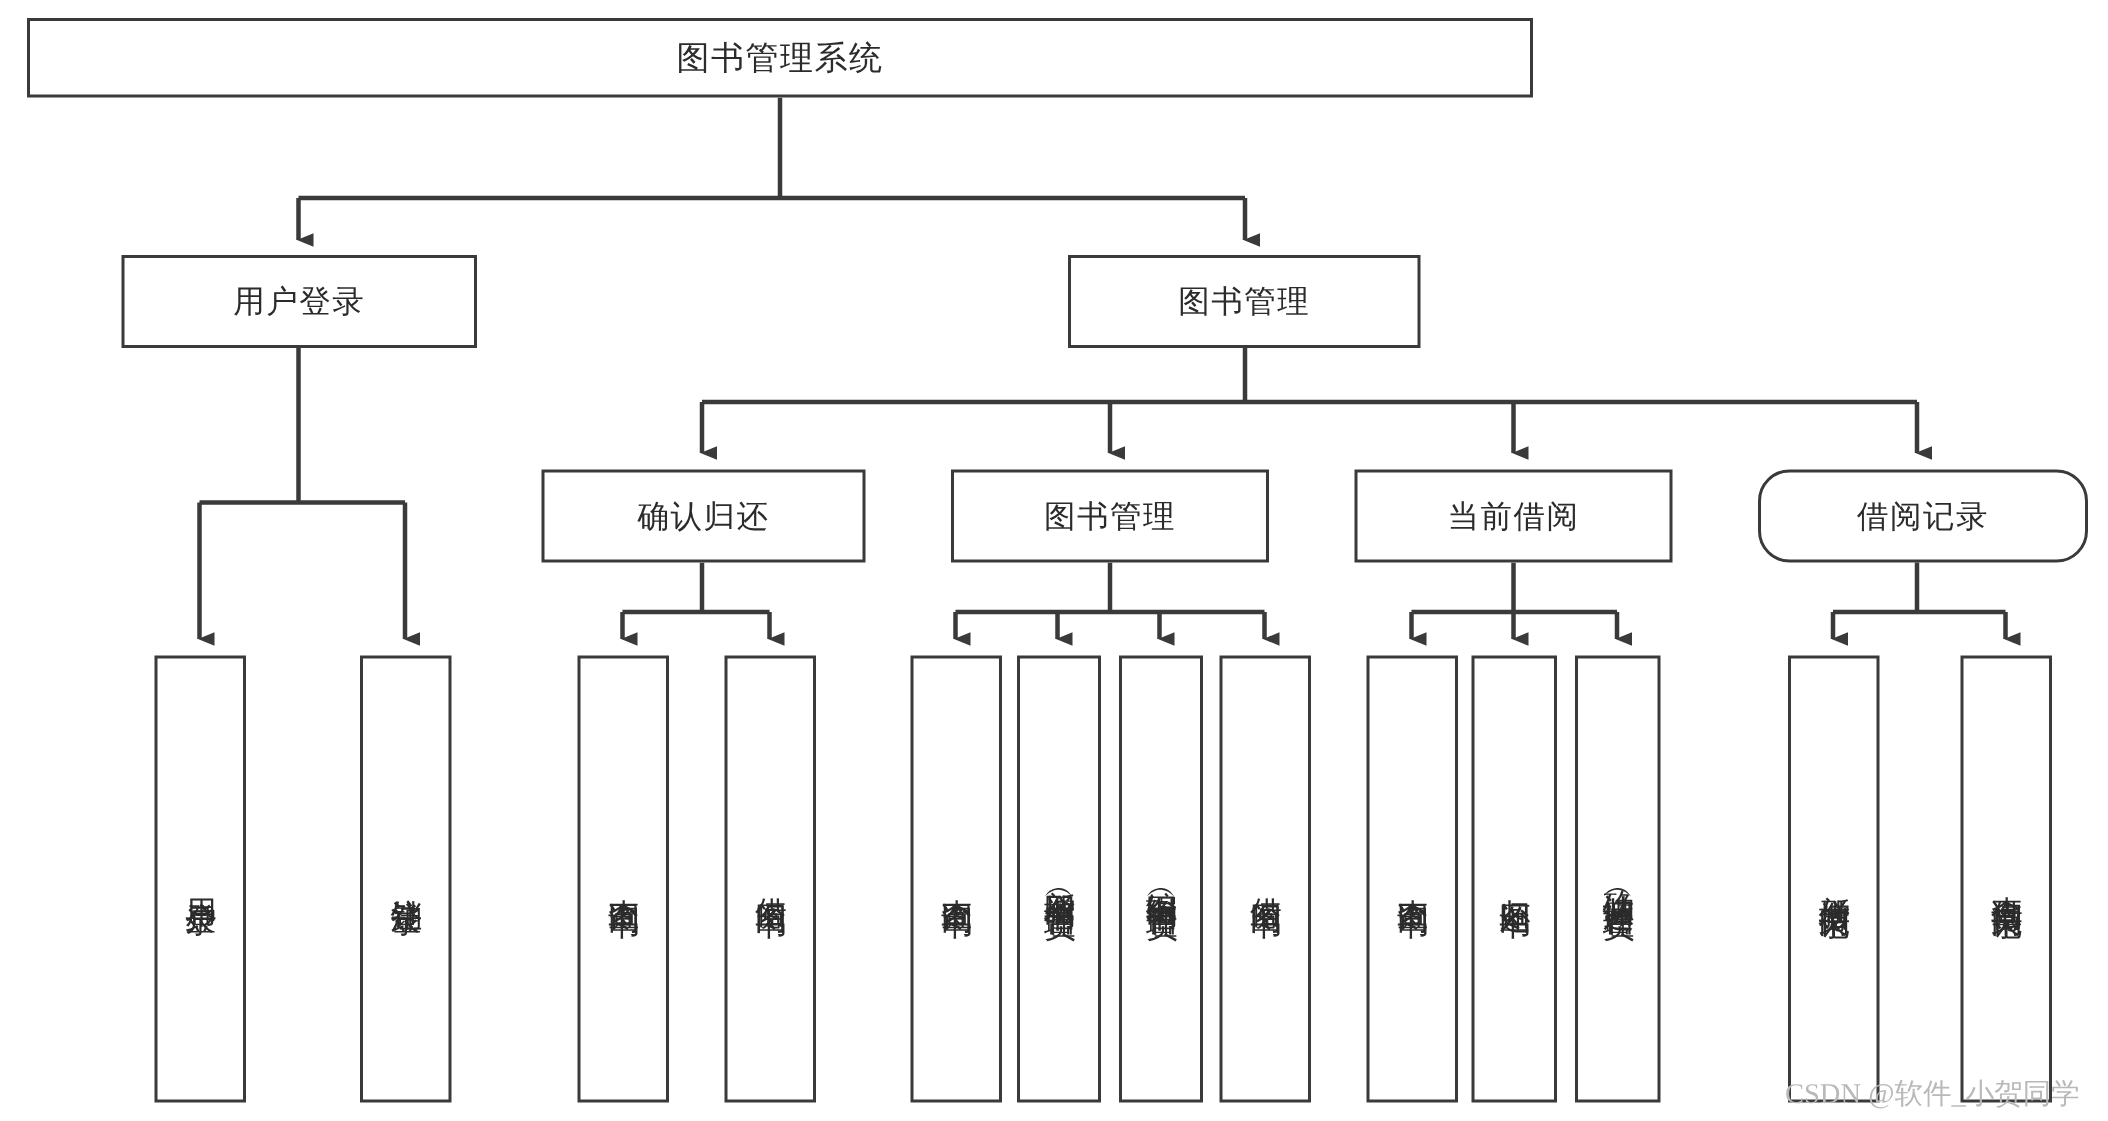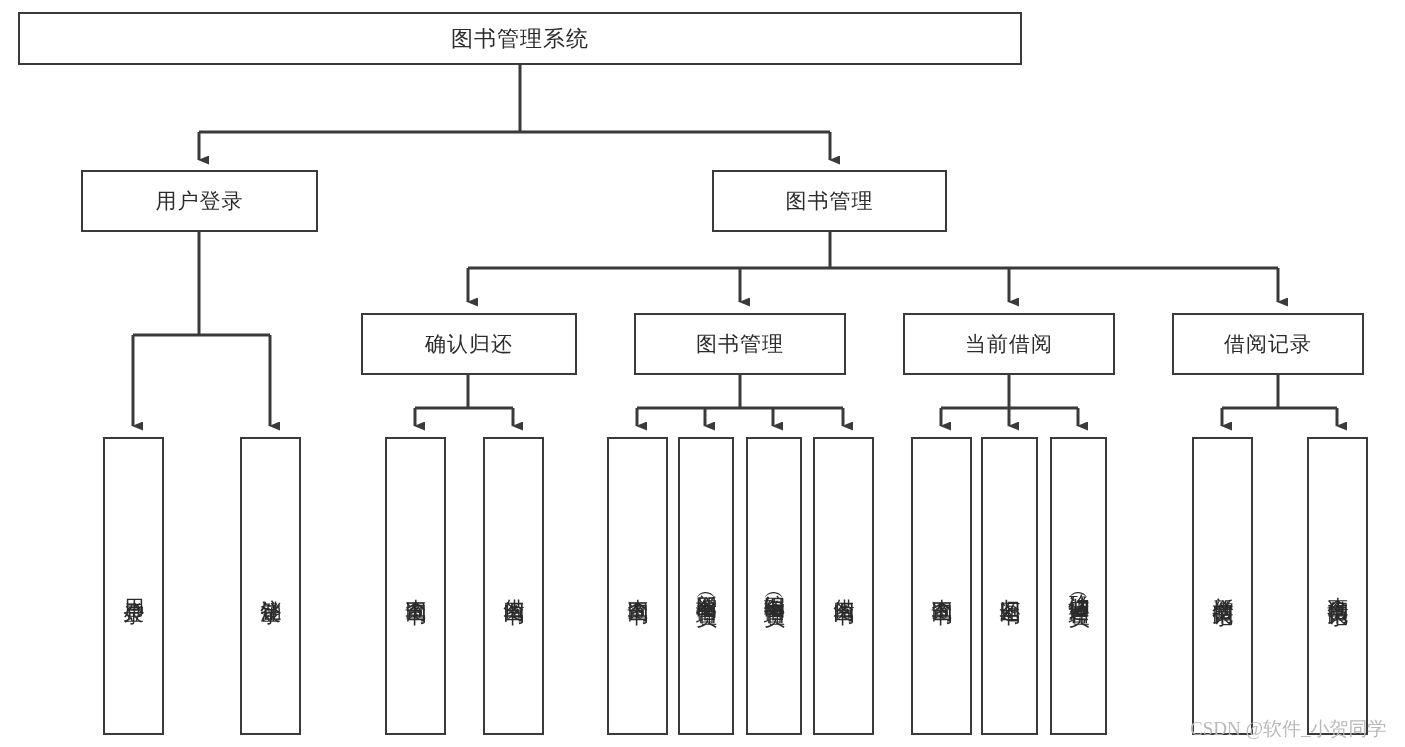--- a/index.html
+++ b/index.html
@@ -137,21 +137,21 @@
 
   <div class="node-box node-h" style="left:361px; top:313px; width:216px; height:62px;">
     <span>确认归还</span>
   </div>
   <div class="node-box node-h" style="left:634px; top:313px; width:212px; height:62px;">
     <span>图书管理</span>
   </div>
   <div class="node-box node-h" style="left:903px; top:313px; width:212px; height:62px;">
     <span>当前借阅</span>
   </div>
-  <div class="node-box node-h" style="left:1172px; top:313px; width:192px; height:62px;">
+  <div class="node-box node-h" style="left:1172px; top:313px; width:220px; height:62px;border-radius:21px;">
     <span>借阅记录</span>
   </div>
 
   <div class="node-box node-v" style="left:103px; top:437px; width:61px; height:298px;">
     <span>用户登录</span>
   </div>
   <div class="node-box node-v" style="left:240px; top:437px; width:61px; height:298px;">
     <span>注销登录</span>
   </div>
 

